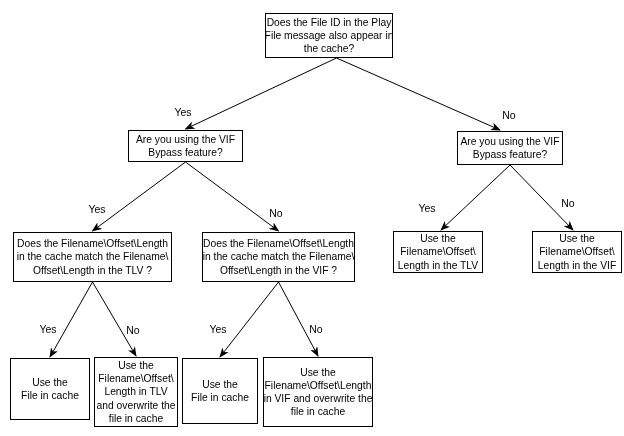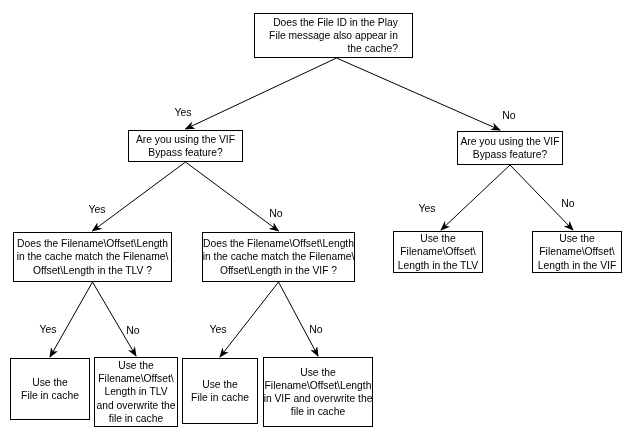--- a/index.html
+++ b/index.html
@@ -72,21 +72,21 @@
       <line x1="92.5" y1="282" x2="50" y2="357" stroke="#000000" marker-end="url(#arrowhead)"></line>
       <text x="48" y="333">Yes</text>
       <line x1="92.5" y1="282" x2="136" y2="356" stroke="#000000" marker-end="url(#arrowhead)"></line>
       <text x="133" y="334">No</text>
       <line x1="278.5" y1="282" x2="220" y2="357" stroke="#000000" marker-end="url(#arrowhead)"></line>
       <text x="218" y="333">Yes</text>
       <line x1="278.5" y1="282" x2="318" y2="356" stroke="#000000" marker-end="url(#arrowhead)"></line>
       <text x="316" y="333">No</text>
     </svg>
   <div id="nodes">
-      <div class="node" style="left: 254px; top: 13px; width: 159px; height: 45px; border-color: rgb(0, 0, 0); color: rgb(0, 0, 0); text-align: right;">Does the File ID in the Play
+      <div class="node" style="left: 265px; top: 13px; width: 128px; height: 45px; border-color: rgb(0, 0, 0); color: rgb(0, 0, 0);">Does the File ID in the Play
 File message also appear in
 the cache?</div>
       <div class="node" style="left: 128px; top: 130px; width: 115px; height: 32px; border-color: rgb(0, 0, 0); color: rgb(0, 0, 0);">Are you using the VIF
 Bypass feature?</div>
       <div class="node" style="left: 457px; top: 131px; width: 106px; height: 34px; border-color: rgb(0, 0, 0); color: rgb(0, 0, 0);">Are you using the VIF
 Bypass feature?</div>
       <div class="node" style="left: 13px; top: 232px; width: 159px; height: 50px; border-color: rgb(0, 0, 0); color: rgb(0, 0, 0);">Does the Filename\Offset\Length
 in the cache match the Filename\
 Offset\Length in the TLV ?</div>
       <div class="node" style="left: 202px; top: 232px; width: 153px; height: 50px; border-color: rgb(0, 0, 0); color: rgb(0, 0, 0);">Does the Filename\Offset\Length

